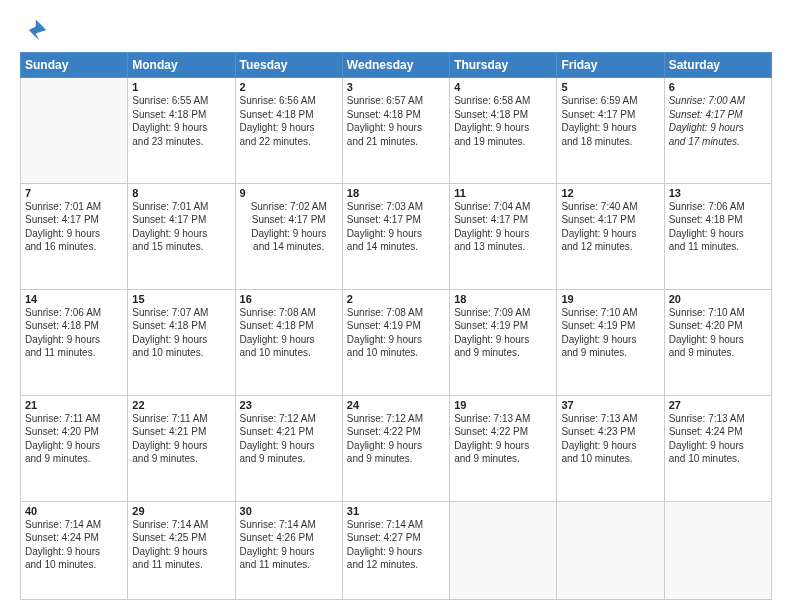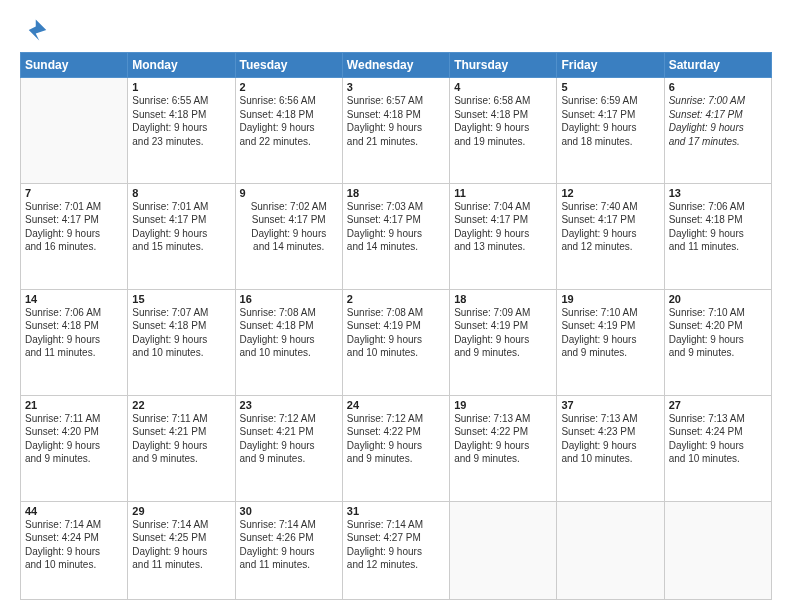--- a/index.html
+++ b/index.html
@@ -324,21 +324,21 @@
           <td>
             <span class="day-num">27</span>
             <div class="cell-text" style="white-space: pre-line;">Sunrise: 7:13 AM
 Sunset: 4:24 PM
 Daylight: 9 hours
 and 10 minutes.</div>
           </td>
         </tr>
         <tr>
           <td>
-            <span class="day-num">44</span>
+            <span class="day-num">40</span>
             <div class="cell-text" style="white-space: pre-line;">Sunrise: 7:14 AM
 Sunset: 4:24 PM
 Daylight: 9 hours
 and 10 minutes.</div>
           </td>
           <td>
             <span class="day-num">29</span>
             <div class="cell-text" style="white-space: pre-line;">Sunrise: 7:14 AM
 Sunset: 4:25 PM
 Daylight: 9 hours

